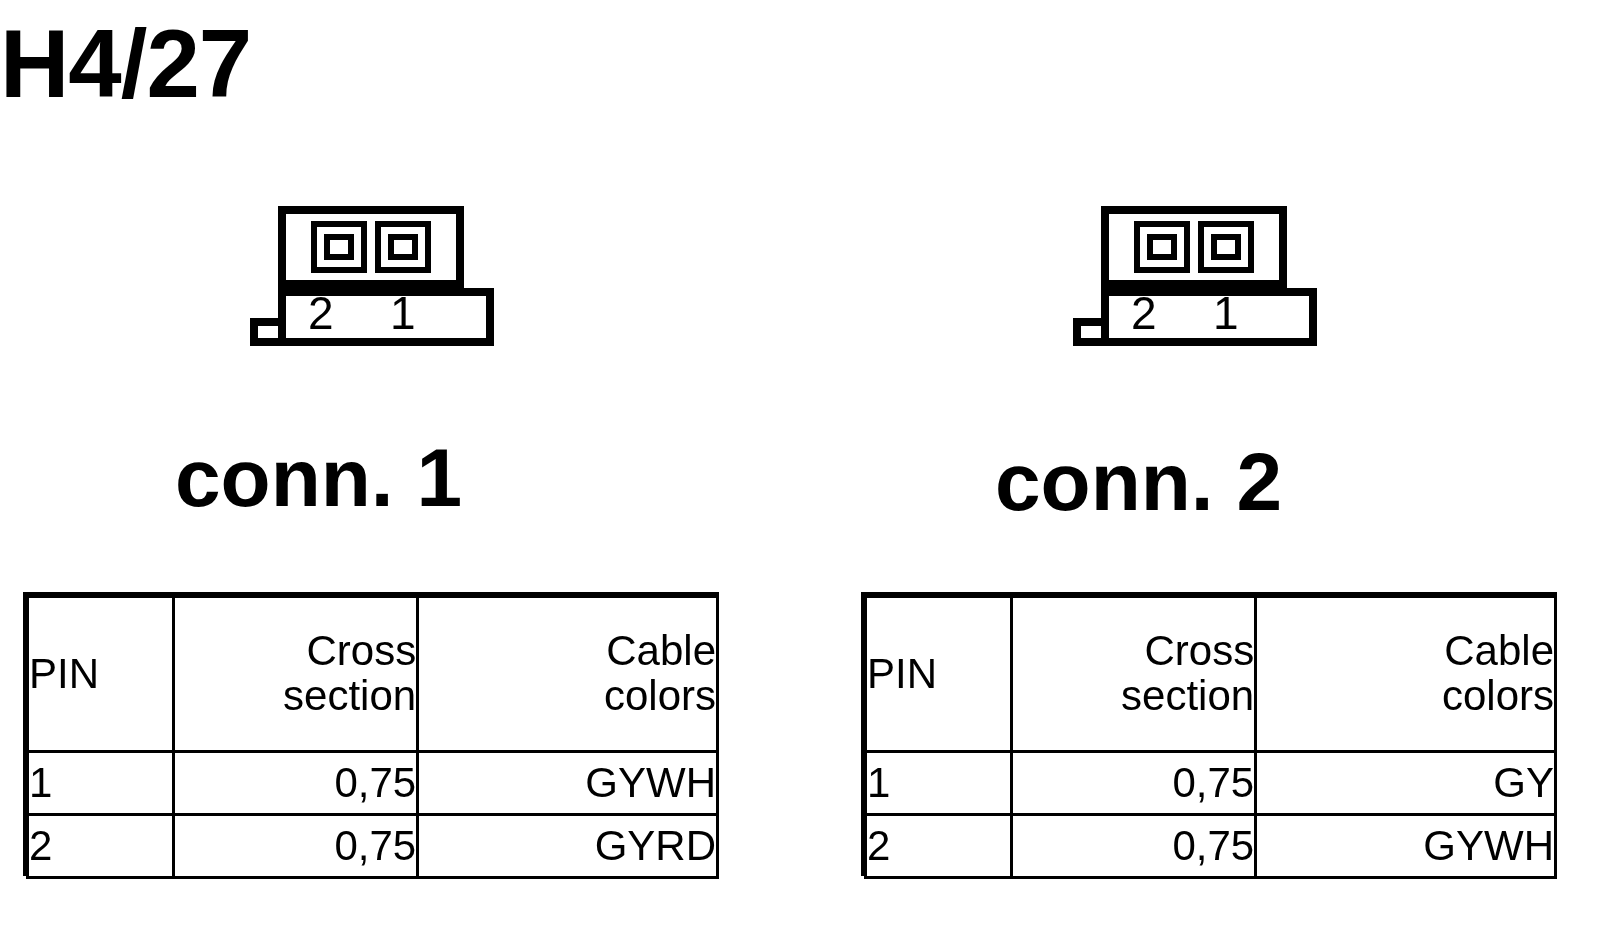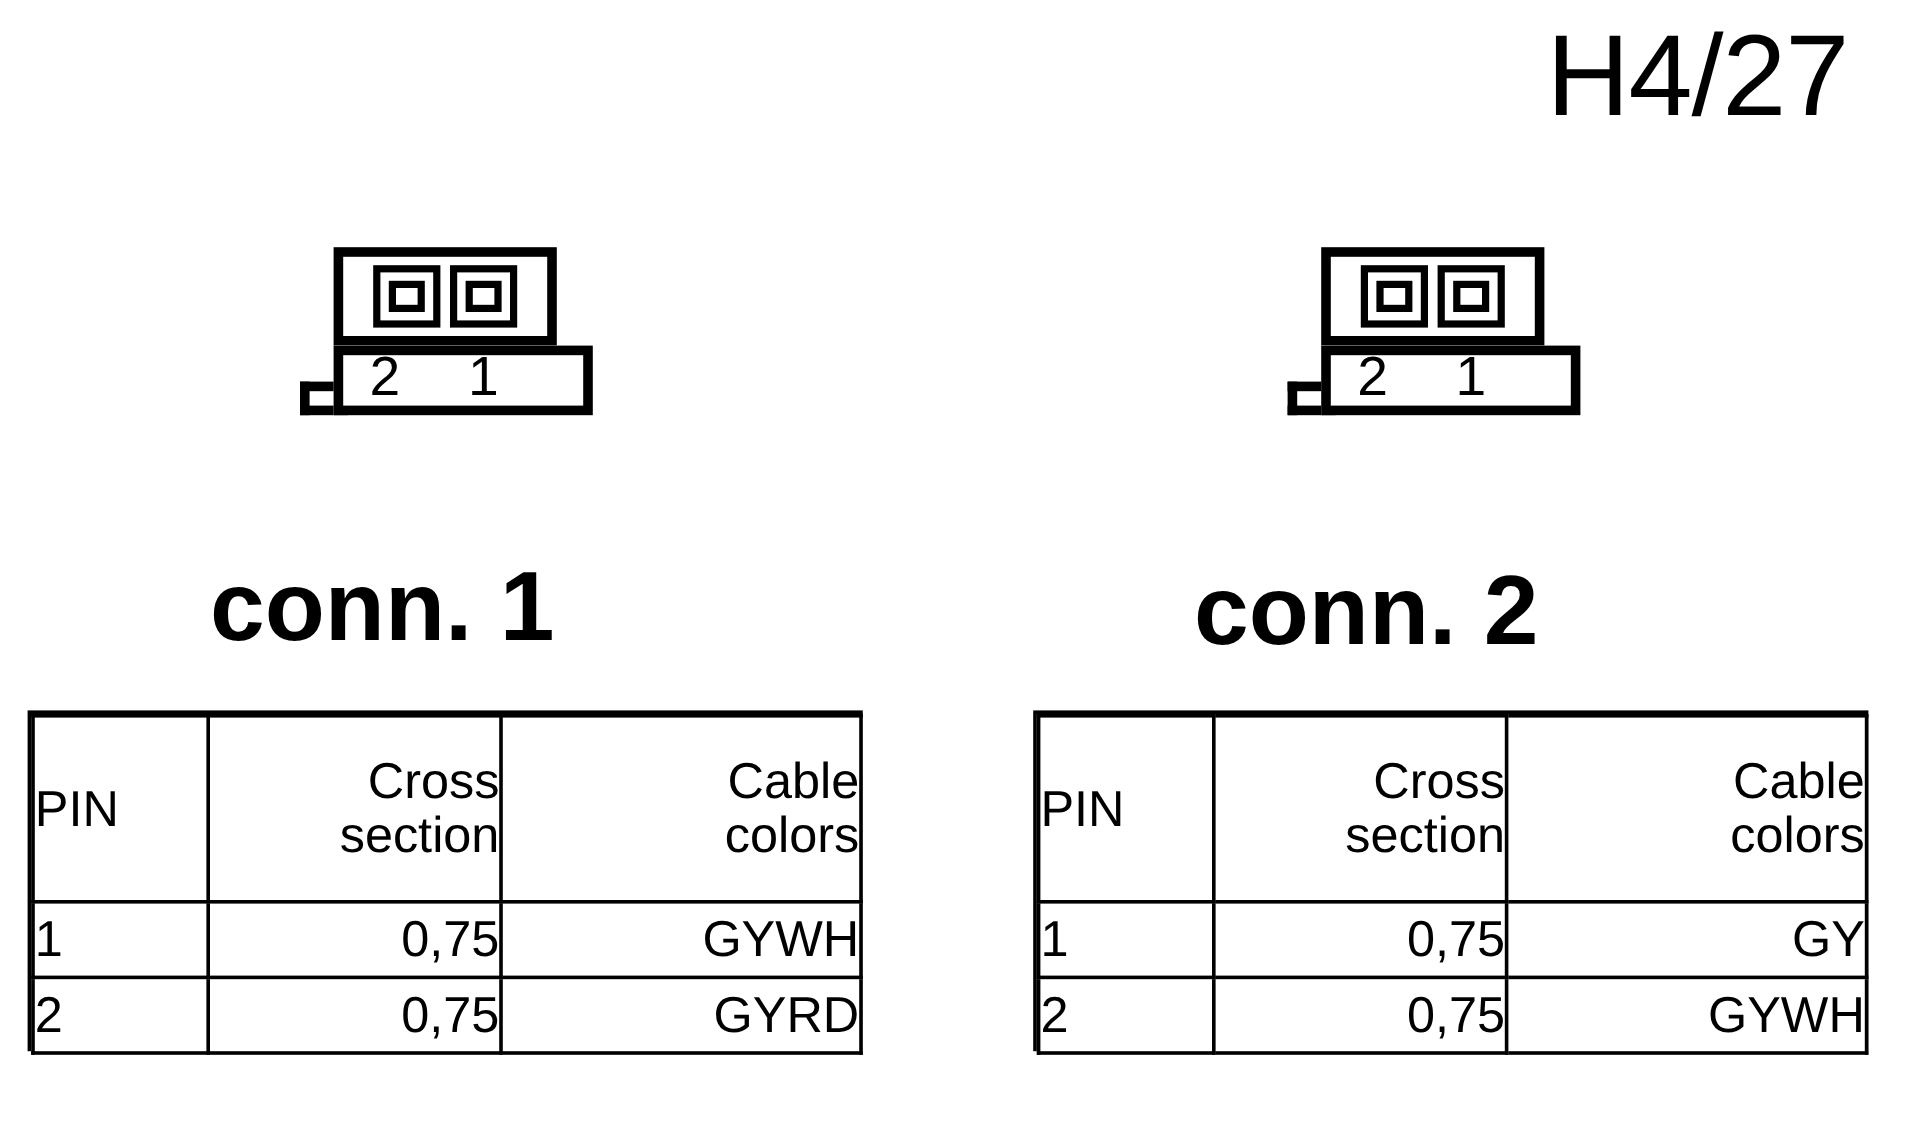--- a/index.html
+++ b/index.html
@@ -15,23 +15,23 @@
     font-family: "Liberation Sans", sans-serif;
     color: #000000;
   }
 
   
   #diagram-title {
     position: absolute;
     left: 0;
     top: 16px;
     width: 1540px;
-    text-align: right;
+    text-align: left;
     font-size: 96px;
-    font-weight: normal;
+    font-weight: bold;
     letter-spacing: -1px;
     line-height: 1;
   }
 
   
   .connector {
     position: absolute;
     width: 260px;
     height: 160px;
   }
@@ -112,21 +112,20 @@
     background: #fff;
   }
 
   
   .conn-caption {
     position: absolute;
     font-size: 82px;
     font-weight: bold;
     line-height: 1;
     white-space: nowrap;
-    margin-top: 28px;
   }
 
   
   .pin-table {
     position: absolute;
     border-collapse: collapse;
     table-layout: fixed;
     background: #fff;
   }
   .pin-table td, .pin-table th {

